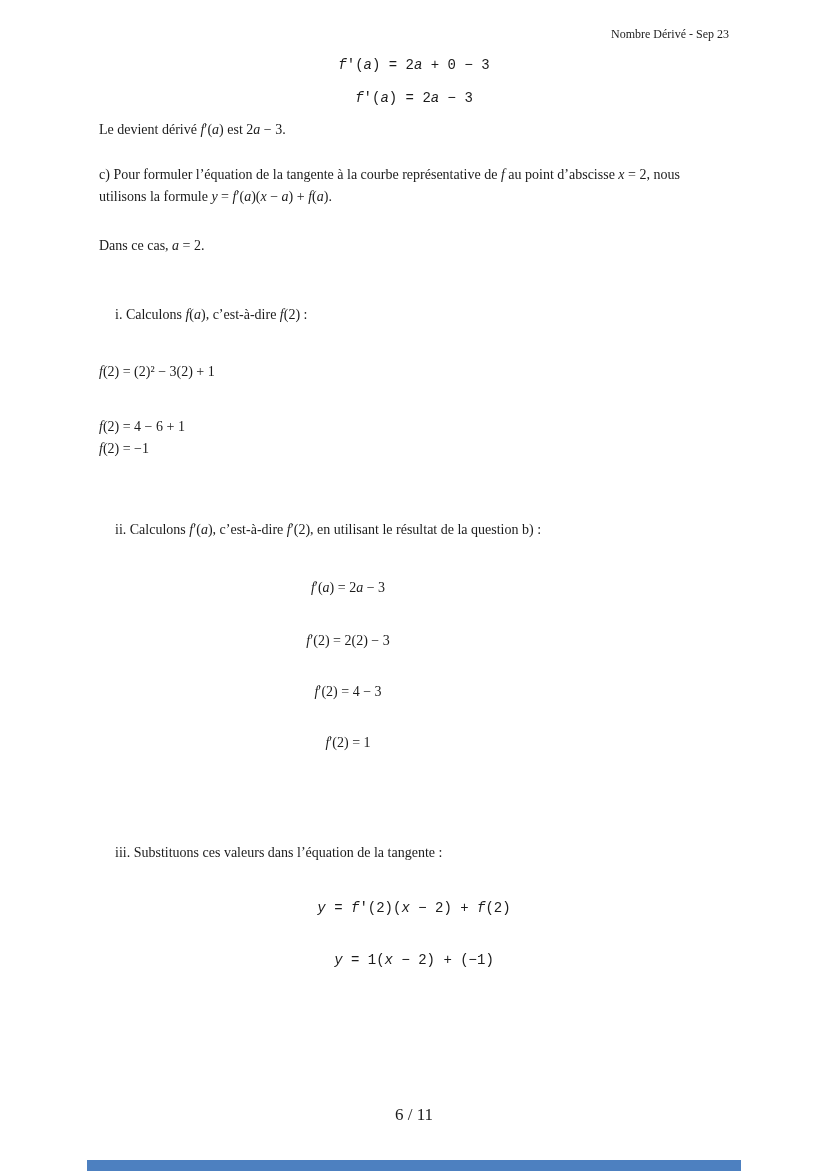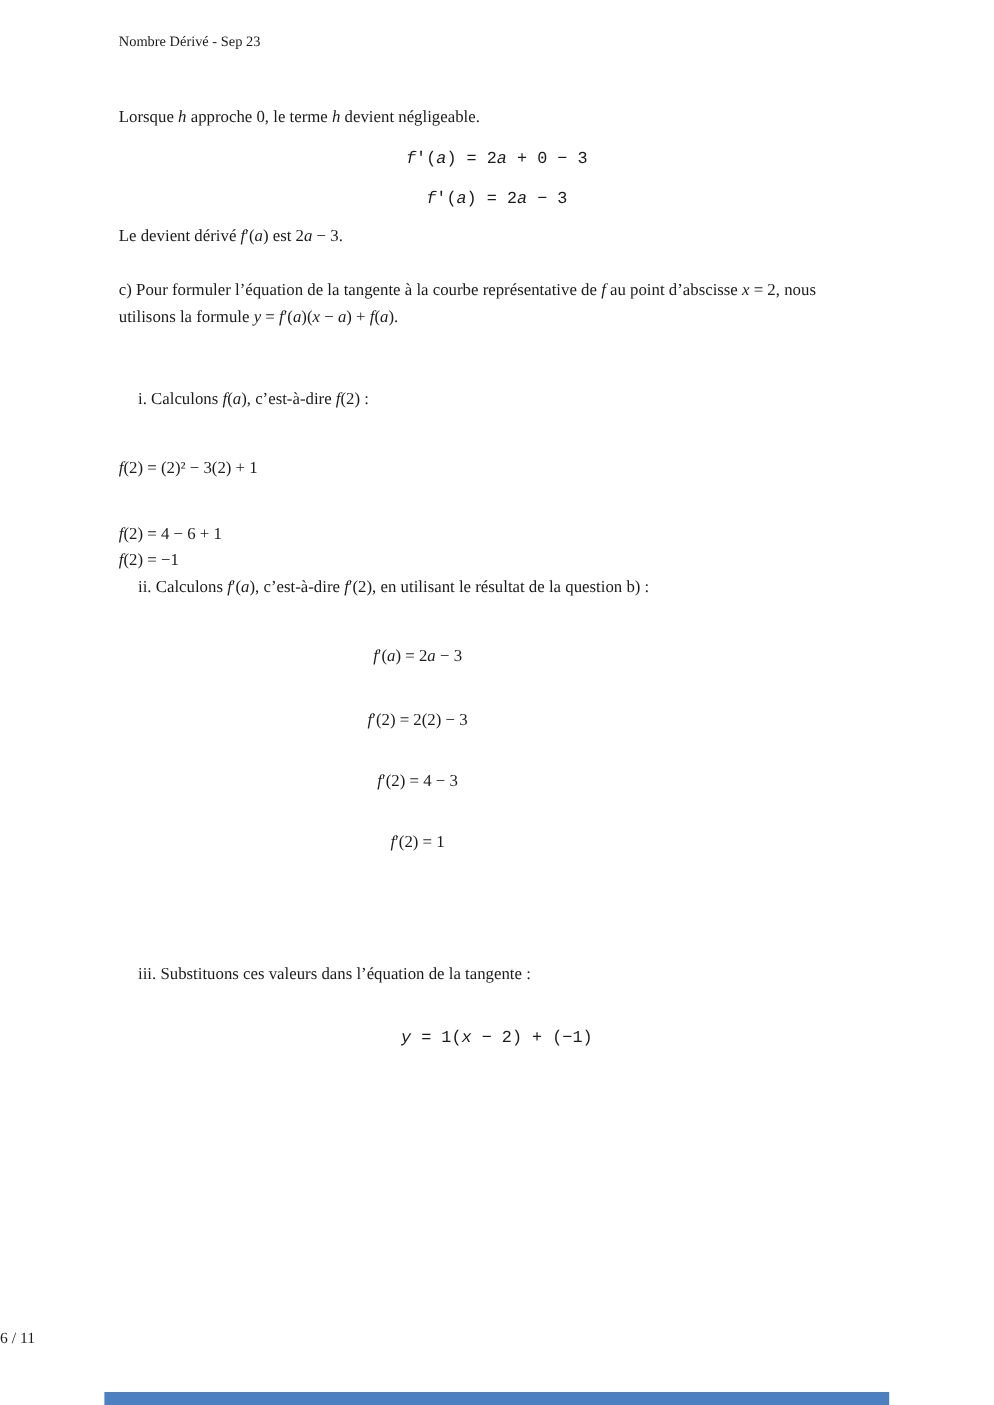--- a/index.html
+++ b/index.html
@@ -8,91 +8,93 @@
     position:relative;
     width:828px; height:1171px;
     margin:0 auto;
     background:#ffffff;
     color:#1b1b1b;
     font-family:"Liberation Serif","DejaVu Serif",serif;
     overflow:hidden;
   }
   .doc-header {
     padding:26px 99px 0 99px;
-    text-align:left;
+    text-align:right;
     font-size:12px;
     line-height:16px;
   }
   .content {
     padding:0 99px;
     font-size:14px;
     line-height:22px;
   }
   .para { margin:0; }
   .eq { line-height:22px; white-space:nowrap; }
   .eq-center { text-align:center;font-family:Liberation Mono, monospace; }
   .eq-col-a { width:254px; }
   .eq-col-b { width:498px; text-align:center; }
   .list-item { padding-left:16px; }
   .eq i, .imath i { font-style:italic; }
   .doc-footer {
     position:absolute;
     left:0; right:0; bottom:47px;
-    font-size:13px;
+    text-align:center;
+    font-size:17px;
     line-height:18px;
   }
   .next-page-bar {
     position:absolute;
     left:87px; right:87px; bottom:0;
     height:11px;
     background:#4d80c0;
   }
 </style>
 </head>
 <body>
 
 <div class="page">
 
   <header class="doc-header">
     <span>Nombre Dérivé - Sep 23</span>
   </header>
 
   <main class="content">
 
-    <p class="para" style="margin-top:46px"><span>Lorsque </span><span class="imath"><i>h</i></span><span> approche 0, le terme </span><span class="imath"><i>h</i></span><span> devient négligeable.</span></p>
 
     <div class="eq eq-center" style="margin-top:12px"><i>f</i>′(<i>a</i>) = 2<i>a</i> + 0 − 3</div>
 
     <div class="eq eq-center" style="margin-top:11px"><i>f</i>′(<i>a</i>) = 2<i>a</i> − 3</div>
 
     <p class="para" style="margin-top:10px"><span>Le devient dérivé </span><span class="imath"><i>f</i>′(<i>a</i>)</span><span> est </span><span class="imath">2<i>a</i> − 3</span><span>.</span></p>
 
     <p class="para" style="margin-top:23px"><span>c) Pour formuler l’équation de la tangente à la courbe représentative de </span><span class="imath"><i>f</i></span><span> au point d’abscisse </span><span class="imath"><i>x</i> = 2</span><span>, nous utilisons la formule </span><span class="imath"><i>y</i> = <i>f</i>′(<i>a</i>)(<i>x</i> − <i>a</i>) + <i>f</i>(<i>a</i>)</span><span>.</span></p>
 
+    <p class="para" style="margin-top:27px"><span>Dans ce cas, </span><span class="imath"><i>a</i> = 2</span><span>.</span></p>
 
     <p class="para list-item" style="margin-top:47px"><span>i. Calculons </span><span class="imath"><i>f</i>(<i>a</i>)</span><span>, c’est-à-dire </span><span class="imath"><i>f</i>(2)</span><span> :</span></p>
 
     <div class="eq eq-col-a" style="margin-top:35px"><i>f</i>(2) = (2)² − 3(2) + 1</div>
 
     <div class="eq eq-col-a" style="margin-top:33px"><i>f</i>(2) = 4 − 6 + 1</div>
 
     <div class="eq eq-col-a" style=""><i>f</i>(2) = −1</div>
 
-    <p class="para list-item" style=""><span>ii. Calculons </span><span class="imath"><i>f</i>′(<i>a</i>)</span><span>, c’est-à-dire </span><span class="imath"><i>f</i>′(2)</span><span>, en utilisant le résultat de la question b) :</span></p>
+    <p class="para list-item" style="margin-top:59px"><span>ii. Calculons </span><span class="imath"><i>f</i>′(<i>a</i>)</span><span>, c’est-à-dire </span><span class="imath"><i>f</i>′(2)</span><span>, en utilisant le résultat de la question b) :</span></p>
 
     <div class="eq eq-col-b" style="margin-top:36px"><i>f</i>′(<i>a</i>) = 2<i>a</i> − 3</div>
 
     <div class="eq eq-col-b" style="margin-top:31px"><i>f</i>′(2) = 2(2) − 3</div>
 
     <div class="eq eq-col-b" style="margin-top:29px"><i>f</i>′(2) = 4 − 3</div>
 
     <div class="eq eq-col-b" style="margin-top:29px"><i>f</i>′(2) = 1</div>
 
     <p class="para list-item" style="margin-top:88px"><span>iii. Substituons ces valeurs dans l’équation de la tangente :</span></p>
 
+    <div class="eq eq-center" style="margin-top:33px"><i>y</i> = <i>f</i>′(2)(<i>x</i> − 2) + <i>f</i>(2)</div>
 
     <div class="eq eq-center" style="margin-top:30px"><i>y</i> = 1(<i>x</i> − 2) + (−1)</div>
 
   </main>
 
   <footer class="doc-footer">
     <span>6 / 11</span>
   </footer>
 
   <div class="next-page-bar" style="background: rgb(77, 128, 192);"></div>

